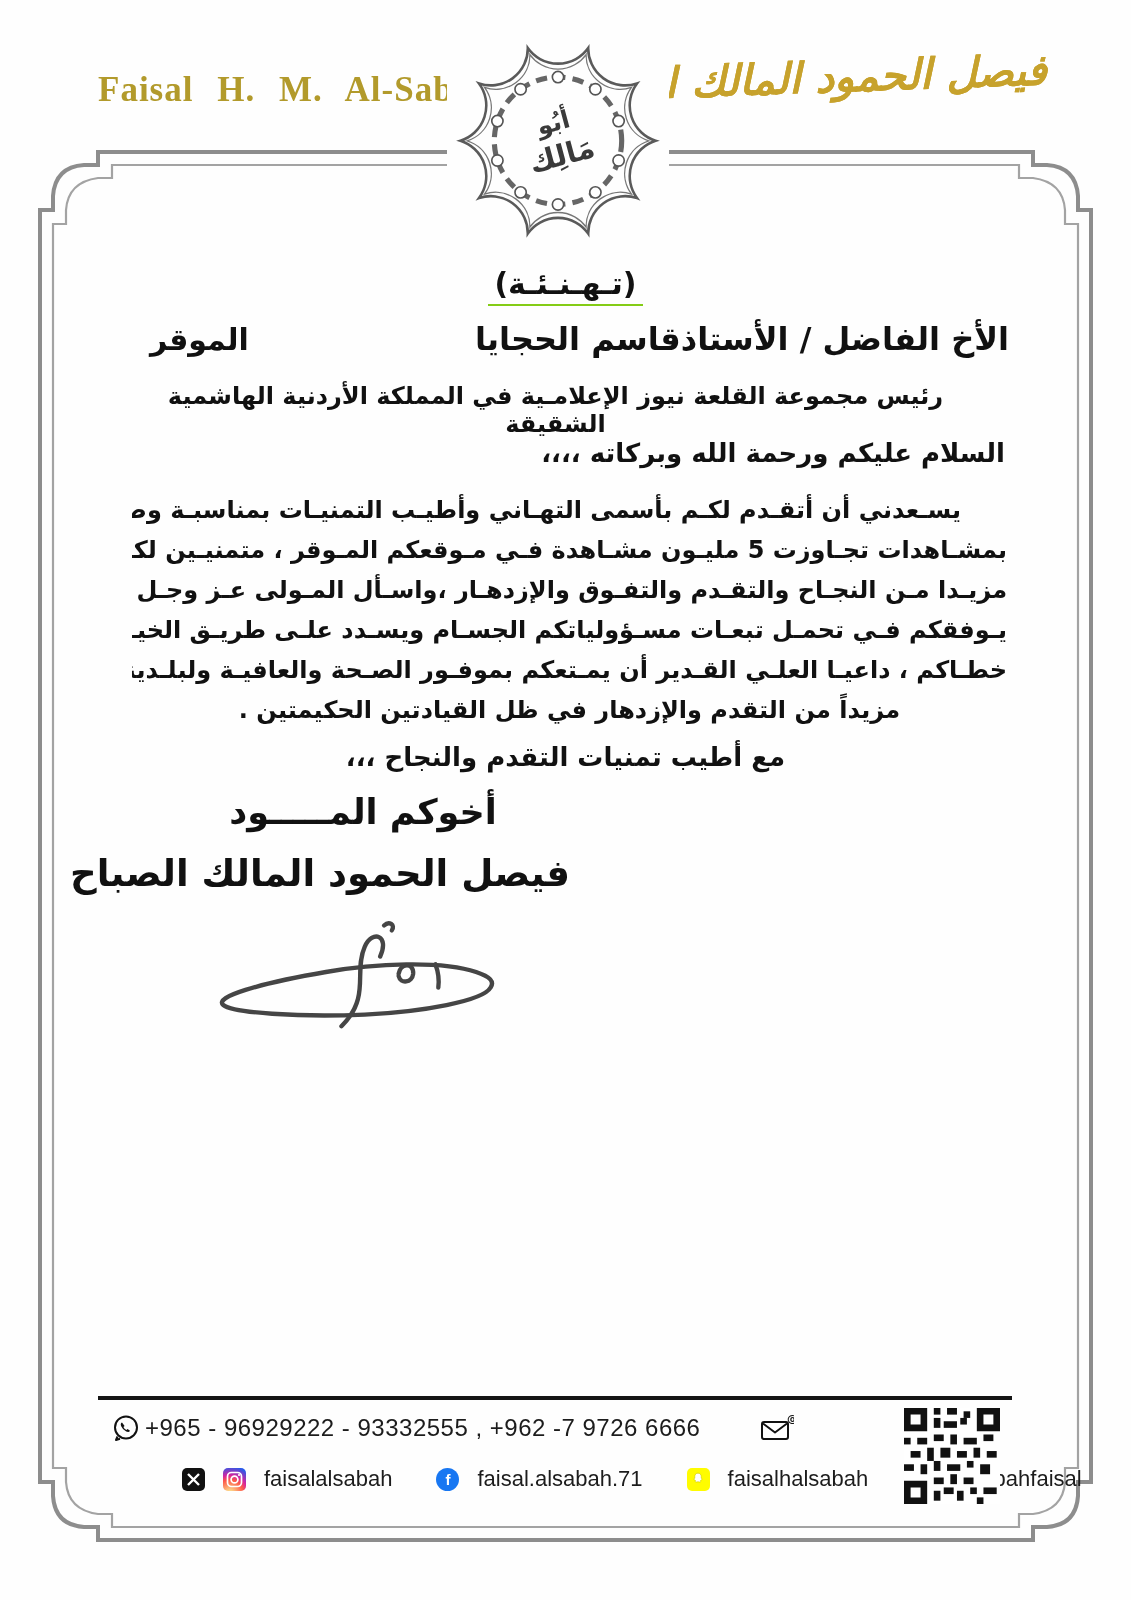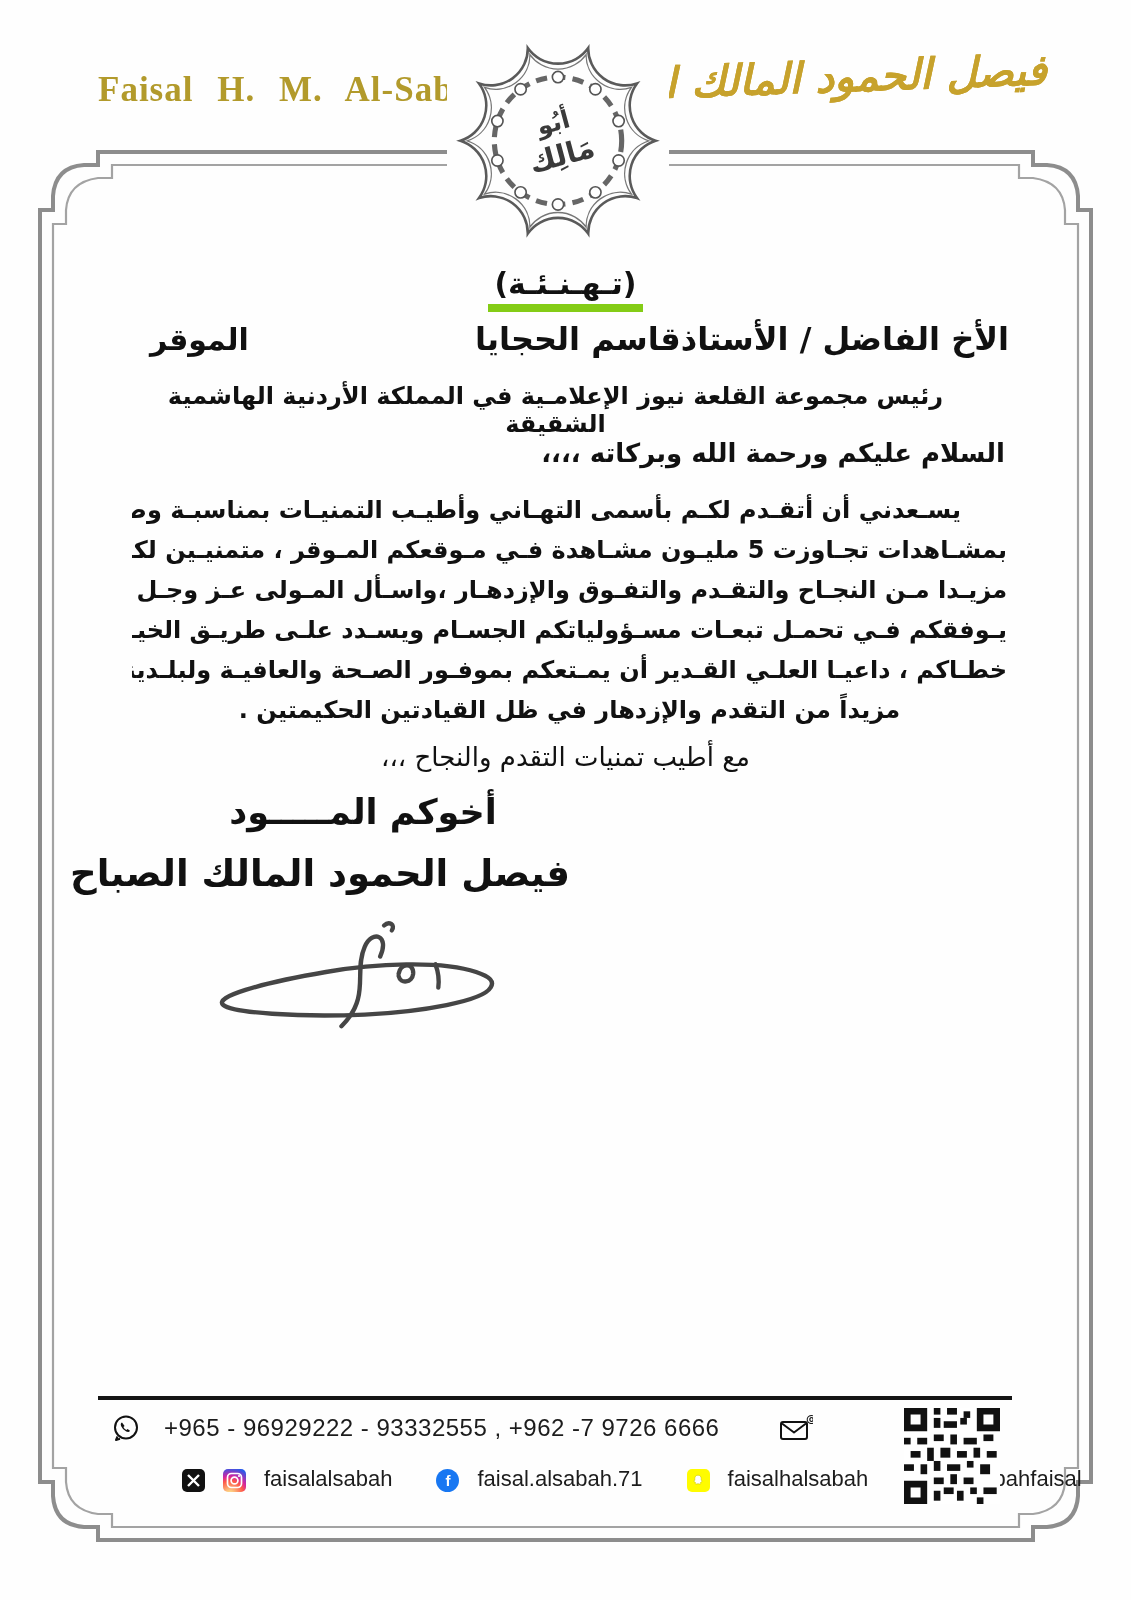--- a/index.html
+++ b/index.html
@@ -19,54 +19,54 @@
   .fi{stroke:#a3a3a3;stroke-width:2.2;fill:none;}
 
   
   .emblem{position:absolute;left:447px;top:28px;width:222px;height:242px;background:#fefefe;
     z-index:2;display:flex;align-items:center;justify-content:center;}
   .emblem text{font-family:"DejaVu Sans",sans-serif;font-weight:700;fill:#3a3a3a;}
 
   
   .content{position:absolute;left:0;top:0;width:100%;z-index:3;direction:rtl;color:#111;}
   .title{position:absolute;top:266px;left:0;width:100%;text-align:center;}
-  .title span{display:inline-block;font-size:30px;font-weight:700;border-bottom:8px solid #84cc16;
+  .title span{display:inline-block;font-size:30px;font-weight:700;border-bottom:2px solid #84cc16;
     padding:0 6px 3px 6px;}
   .addr-row{position:absolute;top:320px;right:122px;left:150px;display:flex;
     justify-content:space-between;align-items:baseline;}
   .addressee{font-size:32px;font-weight:700;}
   .honorific{font-size:30px;font-weight:700;}
   .role{position:absolute;top:382px;right:140px;left:120px;text-align:center;
     font-size:24px;font-weight:700;}
   .greeting{position:absolute;top:438px;right:126px;font-size:26px;font-weight:700;}
   .body-par{position:absolute;top:490px;right:124px;left:132px;font-size:24px;font-weight:700;}
   .body-par .line{height:40px;line-height:40px;text-align:justify;text-align-last:justify;
     white-space:nowrap;overflow:hidden;}
   .body-par .line.indent{padding-right:46px;}
   .body-par .line.center{text-align:center;text-align-last:center;}
   .closing{position:absolute;top:742px;left:0;width:100%;text-align:center;
-    font-size:26px;font-weight:400;}
+    font-size:26px;font-weight:700;}
   .signoff{position:absolute;top:792px;left:228px;width:270px;text-align:center;
     font-size:35px;font-weight:700;}
   .signatory{position:absolute;top:852px;left:140px;width:430px;text-align:center;
     font-size:37px;font-weight:700;white-space:nowrap;}
   .signature{position:absolute;top:912px;left:200px;width:310px;height:120px;}
   .dates{position:absolute;top:928px;right:124px;width:330px;text-align:right;
     font-size:22px;font-weight:400;}
   .dates .d{margin-bottom:26px;white-space:nowrap;}
 
   
   .foot-rule{position:absolute;left:98px;top:1396px;width:914px;height:4px;background:#151515;z-index:3;}
   .foot-row1{position:absolute;left:112px;top:1414px;width:780px;display:flex;align-items:center;z-index:3;
     font-family:"Liberation Sans",sans-serif;color:#1c1c1c;}
-  .phone-group{display:flex;align-items:center;gap:24px;font-size:24px;letter-spacing:.5px;}
+  .phone-group{display:flex;align-items:center;gap:5px;font-size:24px;letter-spacing:.5px;}
   .email-group{display:flex;align-items:center;gap:10px;font-size:23px;margin-left:60px;}
   .foot-row2{position:absolute;left:182px;top:1466px;display:flex;align-items:center;gap:44px;z-index:3;
     font-family:"Liberation Sans",sans-serif;font-size:22px;color:#1c1c1c;}
-  .soc{display:flex;align-items:flex-end;gap:18px;}
+  .soc{display:flex;align-items:center;gap:18px;}
   .badge{width:23px;height:23px;border-radius:5px;display:flex;align-items:center;justify-content:center;
     color:#fff;font-weight:700;font-size:15px;flex:0 0 auto;}
   .badge.x{background:#111;}
   .badge.ig{background:radial-gradient(circle at 30% 110%,#fdf497 0%,#fd5949 45%,#d6249f 60%,#285AEB 90%);}
   .badge.fb{background:#1877f2;border-radius:50%;}
   .badge.sc{background:#fffc00;}
   .badge.tt{background:#111;}
   .qr{position:absolute;left:904px;top:1408px;z-index:3;}
 </style>
 </head>

